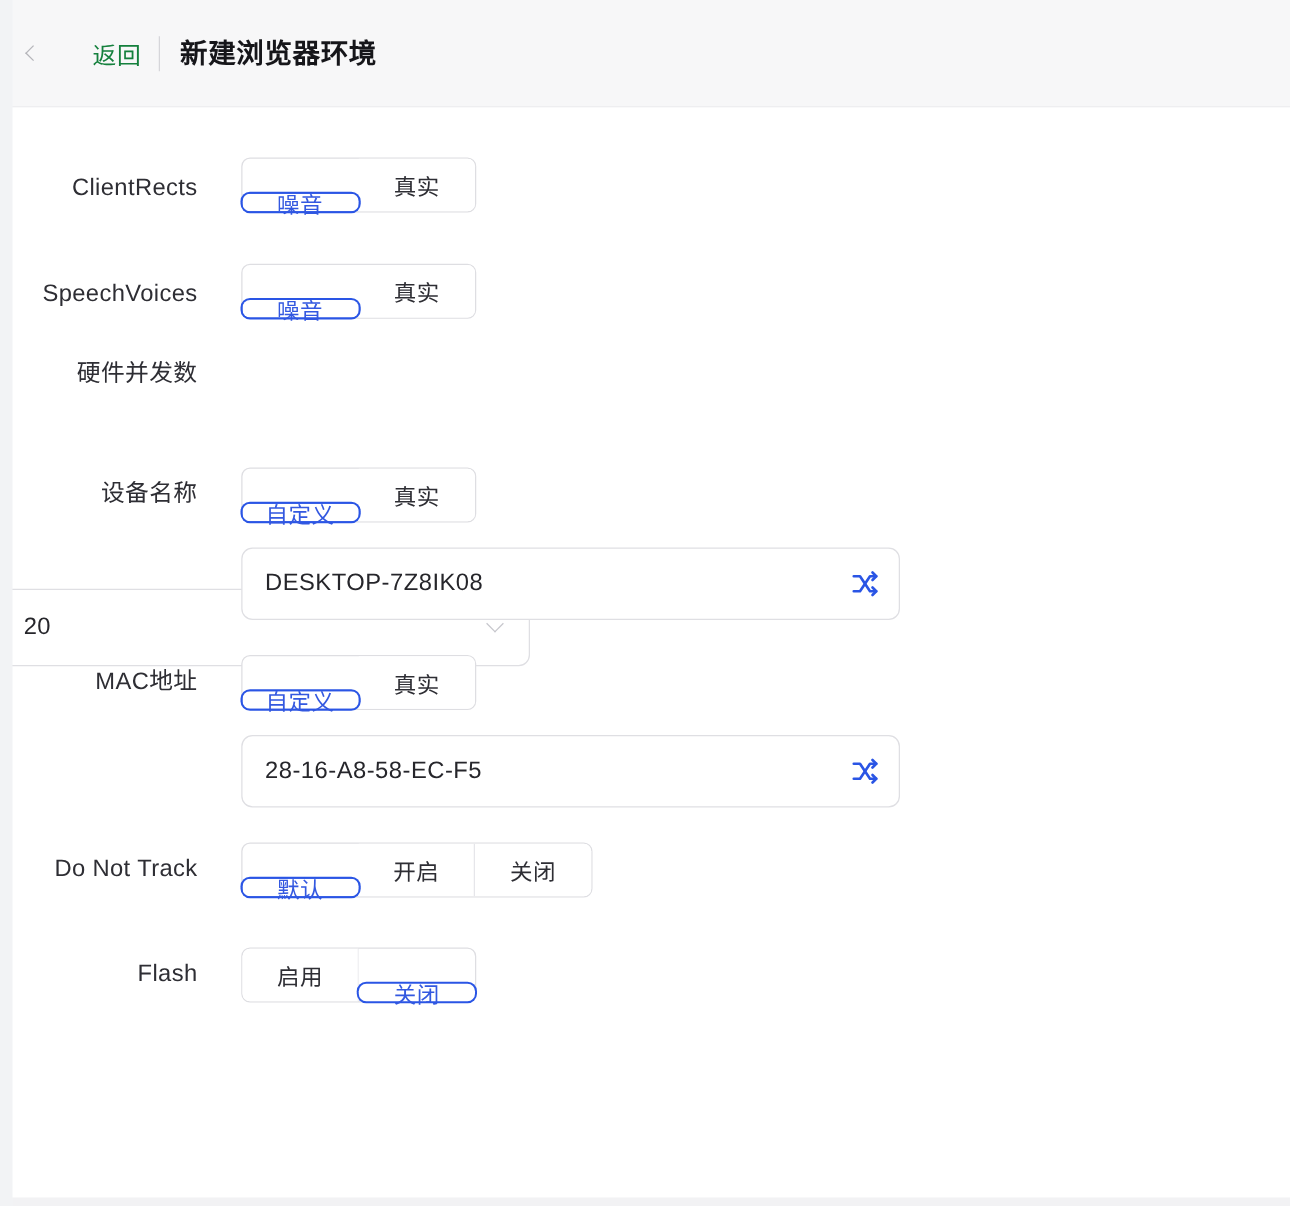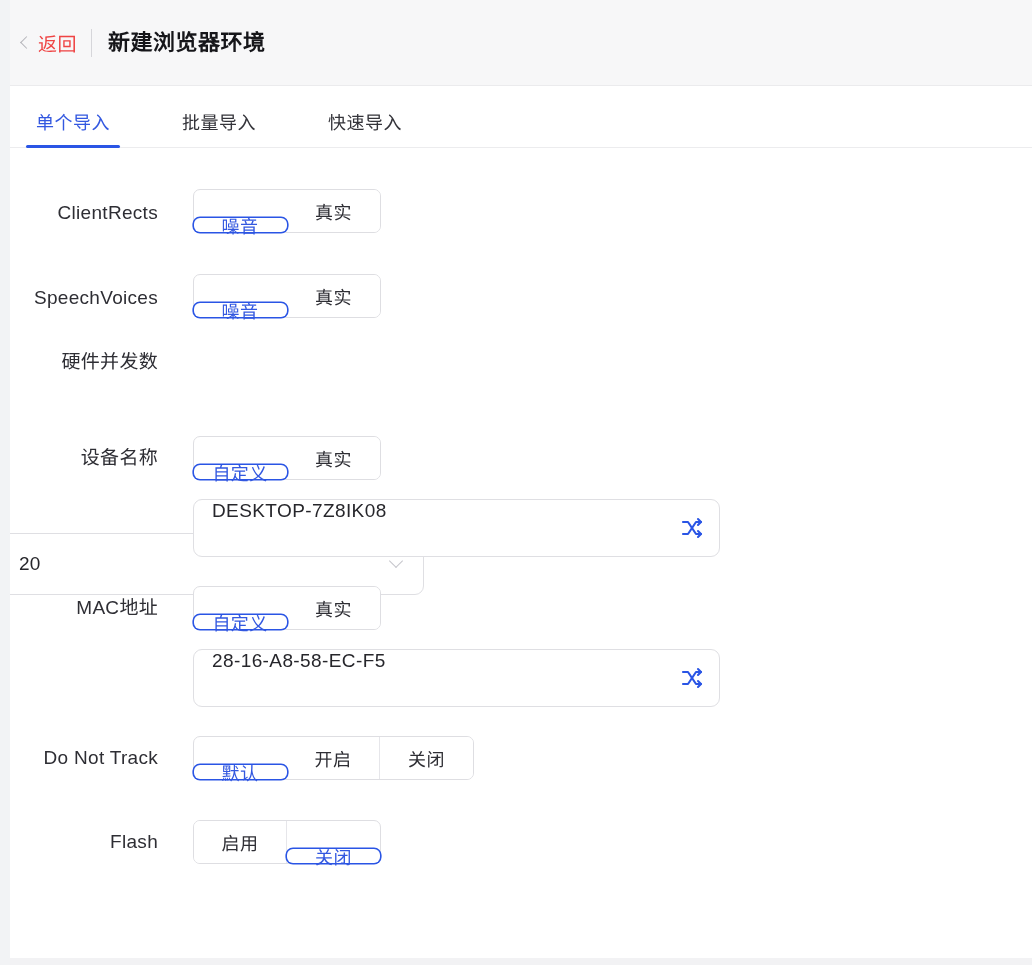--- a/index.html
+++ b/index.html
@@ -69,22 +69,23 @@
     left: 4px;
     top: 2px;
     width: 8px;
     height: 8px;
     border-left: 1.6px solid #b4b4b9;
     border-bottom: 1.6px solid #b4b4b9;
     transform: rotate(45deg);
   }
   .back-text {
     font-size: 19px;
-    color: #ef4444;
+    color: #15803d;
     letter-spacing: .5px;
+    margin-left: 36px;
   }
   .header-divider {
     width: 1px;
     height: 28px;
     background: #d6d6da;
     margin: 0 16px 0 14px;
   }
   .page-title {
     font-size: 22px;
     font-weight: 700;
@@ -246,20 +247,21 @@
 
   
   .textbox {
     position: relative;
     width: 527px;
     height: 58px;
     border: 1px solid #dfdfe3;
     border-radius: 9px;
     background: #fff;
     display: flex;
+    align-items: center;
     padding: 0 54px 0 18px;
     margin-top: 15px;
   }
   .textbox-value {
     font-size: 19px;
     color: #26262b;
     letter-spacing: .4px;
     white-space: nowrap;
     overflow: hidden;
   }
@@ -294,31 +296,20 @@
     <div class="back-link">
       <span class="back-chevron"></span>
       <span class="back-text">返回</span>
     </div>
     <div class="header-divider"></div>
     <div class="page-title">新建浏览器环境</div>
   </div>
 
   <div class="content">
 
-    <div class="tabs">
-      <div class="tab active">
-        <span>单个导入</span>
-      </div>
-      <div class="tab">
-        <span>批量导入</span>
-      </div>
-      <div class="tab">
-        <span>快速导入</span>
-      </div>
-    </div>
 
     <div class="form">
 
       <div class="form-row r-toggle">
         <div class="row-label">ClientRects</div>
         <div class="row-field">
           <div class="seg">
             <div class="seg-btn selected">噪音</div>
             <div class="seg-btn">真实</div>
           </div>

